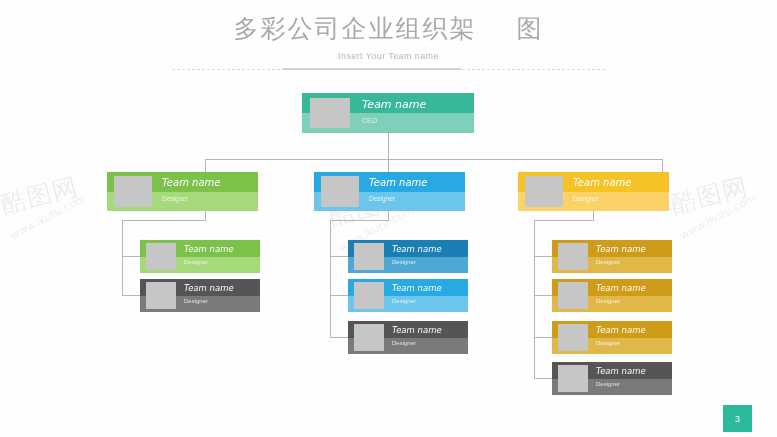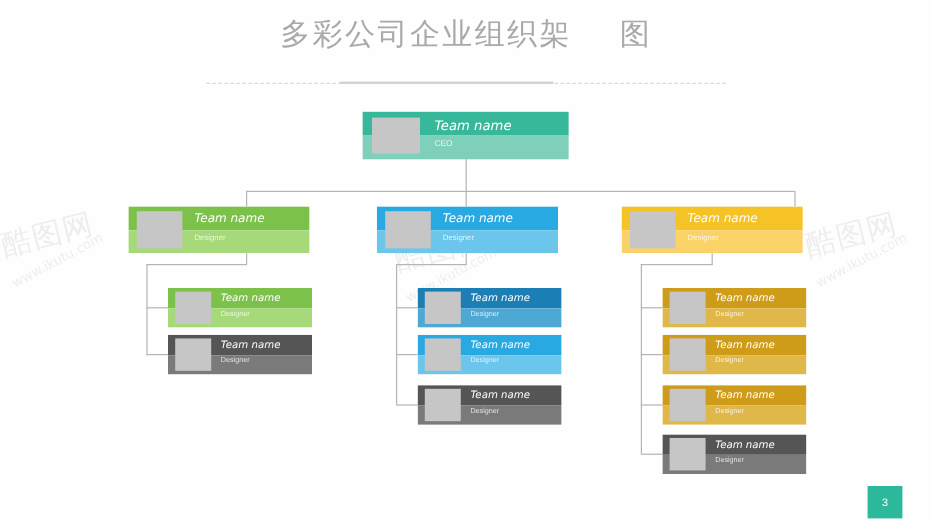--- a/index.html
+++ b/index.html
@@ -145,20 +145,21 @@
   .wm .cn { font-size: 25px; letter-spacing: 1px; }
   .wm .en { font-size: 11px; display: block; transform: rotate(-14deg); }
   .wm-inner { transform: rotate(-14deg); }
 </style>
 </head>
 <body>
 
 <div id="slide">
 
   <div id="title">多彩公司企业组织架    图</div>
+  <div id="subtitle">Insert Your Team name</div>
   <div id="divider"></div>
   <div id="divider-solid"></div>
 
   <div class="wm" style="left:2px; top:178px;">
     <div class="wm-inner">
       <span class="cn">酷图网</span>
       <span class="en">www.ikutu.com</span>
     </div>
   </div>
   <div class="wm" style="left:330px; top:190px;">

